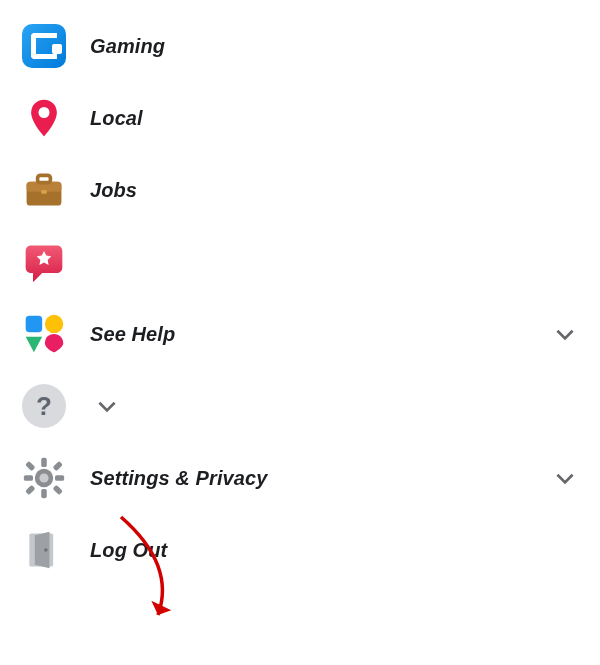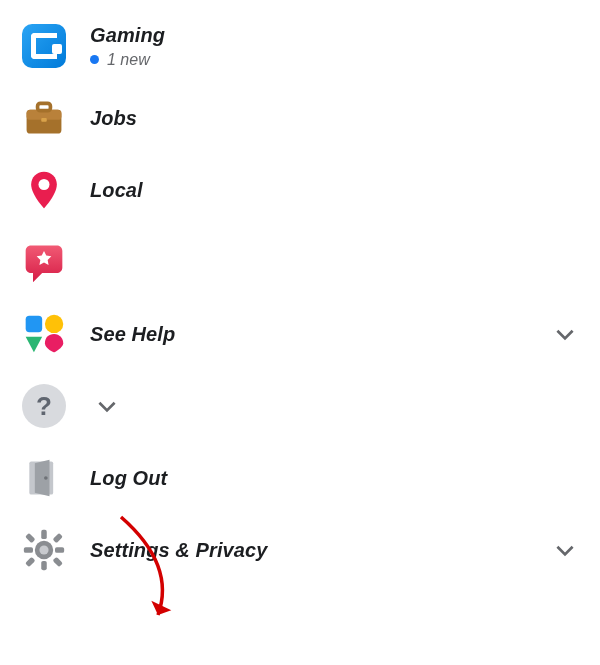--- a/index.html
+++ b/index.html
@@ -79,50 +79,46 @@
 <div class="menu">
 
   <div class="menu-item">
     <span class="icon">
       <span class="gaming-box">
           <span class="gaming-g"></span>
         </span>
     </span>
     <span class="txt">
       <span class="label">Gaming</span>
-      <span class="sub">
-        <span class="dot"></span>
-        <span>1 new</span>
-      </span>
+    </span>
+  </div>
+
+  <div class="menu-item">
+    <span class="icon">
+      <svg viewBox="0 0 48 48">
+        <path d="M24 4c-8 0-14 6-14 14 0 11 14 26 14 26s14-15 14-26c0-8-6-14-14-14z" fill="#e91e4f"></path>
+        <circle cx="24" cy="18" r="6" fill="#fff"></circle>
+      </svg>
+    </span>
+    <span class="txt">
+      <span class="label">Local</span>
     </span>
   </div>
 
   <div class="menu-item">
     <span class="icon">
       <svg viewBox="0 0 48 48">
         <rect x="5" y="15" width="38" height="26" rx="4" fill="#a5712b"></rect>
         <rect x="5" y="15" width="38" height="11" rx="4" fill="#b9813a"></rect>
         <rect x="17" y="8" width="14" height="8" rx="3" fill="none" stroke="#a5712b" stroke-width="4"></rect>
         <rect x="21" y="24" width="6" height="4" rx="1" fill="#d9a24a"></rect>
       </svg>
     </span>
     <span class="txt">
       <span class="label">Jobs</span>
-    </span>
-  </div>
-
-  <div class="menu-item">
-    <span class="icon">
-      <svg viewBox="0 0 48 48">
-        <path d="M24 4c-8 0-14 6-14 14 0 11 14 26 14 26s14-15 14-26c0-8-6-14-14-14z" fill="#e91e4f"></path>
-        <circle cx="24" cy="18" r="6" fill="#fff"></circle>
-      </svg>
-    </span>
-    <span class="txt">
-      <span class="label">Local</span>
     </span>
   </div>
 
   <div class="menu-item">
     <span class="icon">
       <svg viewBox="0 0 48 48">
         <defs>
           <linearGradient id="rg" x1="0" y1="0" x2="0" y2="1">
             <stop offset="0" stop-color="#f15a74"></stop>
               <stop offset="1" stop-color="#d61c46"></stop>
@@ -154,33 +150,20 @@
   </div>
 
   <div class="menu-item">
     <span class="icon">
       <span class="help-circle">?</span>
     </span>
     <span class="chev">
       <svg viewBox="0 0 24 24">
           <polyline points="5 9 12 16 19 9"></polyline>
         </svg>
-    </span>
-  </div>
-
-  <div class="menu-item">
-    <span class="icon">
-      <svg viewBox="0 0 48 48">
-        <rect x="8" y="6" width="26" height="36" rx="2" fill="#c4c7cc"></rect>
-        <path d="M14 8 L30 4 V44 L14 40 Z" fill="#9da1a6"></path>
-        <circle cx="26" cy="24" r="2" fill="#6f7277"></circle>
-      </svg>
-    </span>
-    <span class="txt">
-      <span class="label">Log Out</span>
     </span>
   </div>
 
   <div class="menu-item">
     <span class="icon">
       <svg viewBox="0 0 48 48">
         <g fill="#8a8d91">
           <circle cx="24" cy="24" r="10"></circle>
           <rect x="21" y="2" width="6" height="10" rx="2"></rect>
           <rect x="21" y="36" width="6" height="10" rx="2"></rect>
@@ -197,18 +180,31 @@
     <span class="txt">
       <span class="label">Settings &amp; Privacy</span>
     </span>
     <span class="chev">
       <svg viewBox="0 0 24 24">
           <polyline points="5 9 12 16 19 9"></polyline>
         </svg>
     </span>
   </div>
 
+  <div class="menu-item">
+    <span class="icon">
+      <svg viewBox="0 0 48 48">
+        <rect x="8" y="6" width="26" height="36" rx="2" fill="#c4c7cc"></rect>
+        <path d="M14 8 L30 4 V44 L14 40 Z" fill="#9da1a6"></path>
+        <circle cx="26" cy="24" r="2" fill="#6f7277"></circle>
+      </svg>
+    </span>
+    <span class="txt">
+      <span class="label">Log Out</span>
+    </span>
+  </div>
+
 </div>
 
 <svg class="arrow-annot" width="110" height="120" viewBox="0 0 110 120">
   <path d="M25 2 Q80 50 62 100" stroke="#d30000" stroke-width="3.5" fill="none"></path>
   <path d="M62 100 L50 90 L72 90 Z" fill="#d30000" transform="rotate(25 62 100)"></path>
 </svg>
 
 </body></html>

